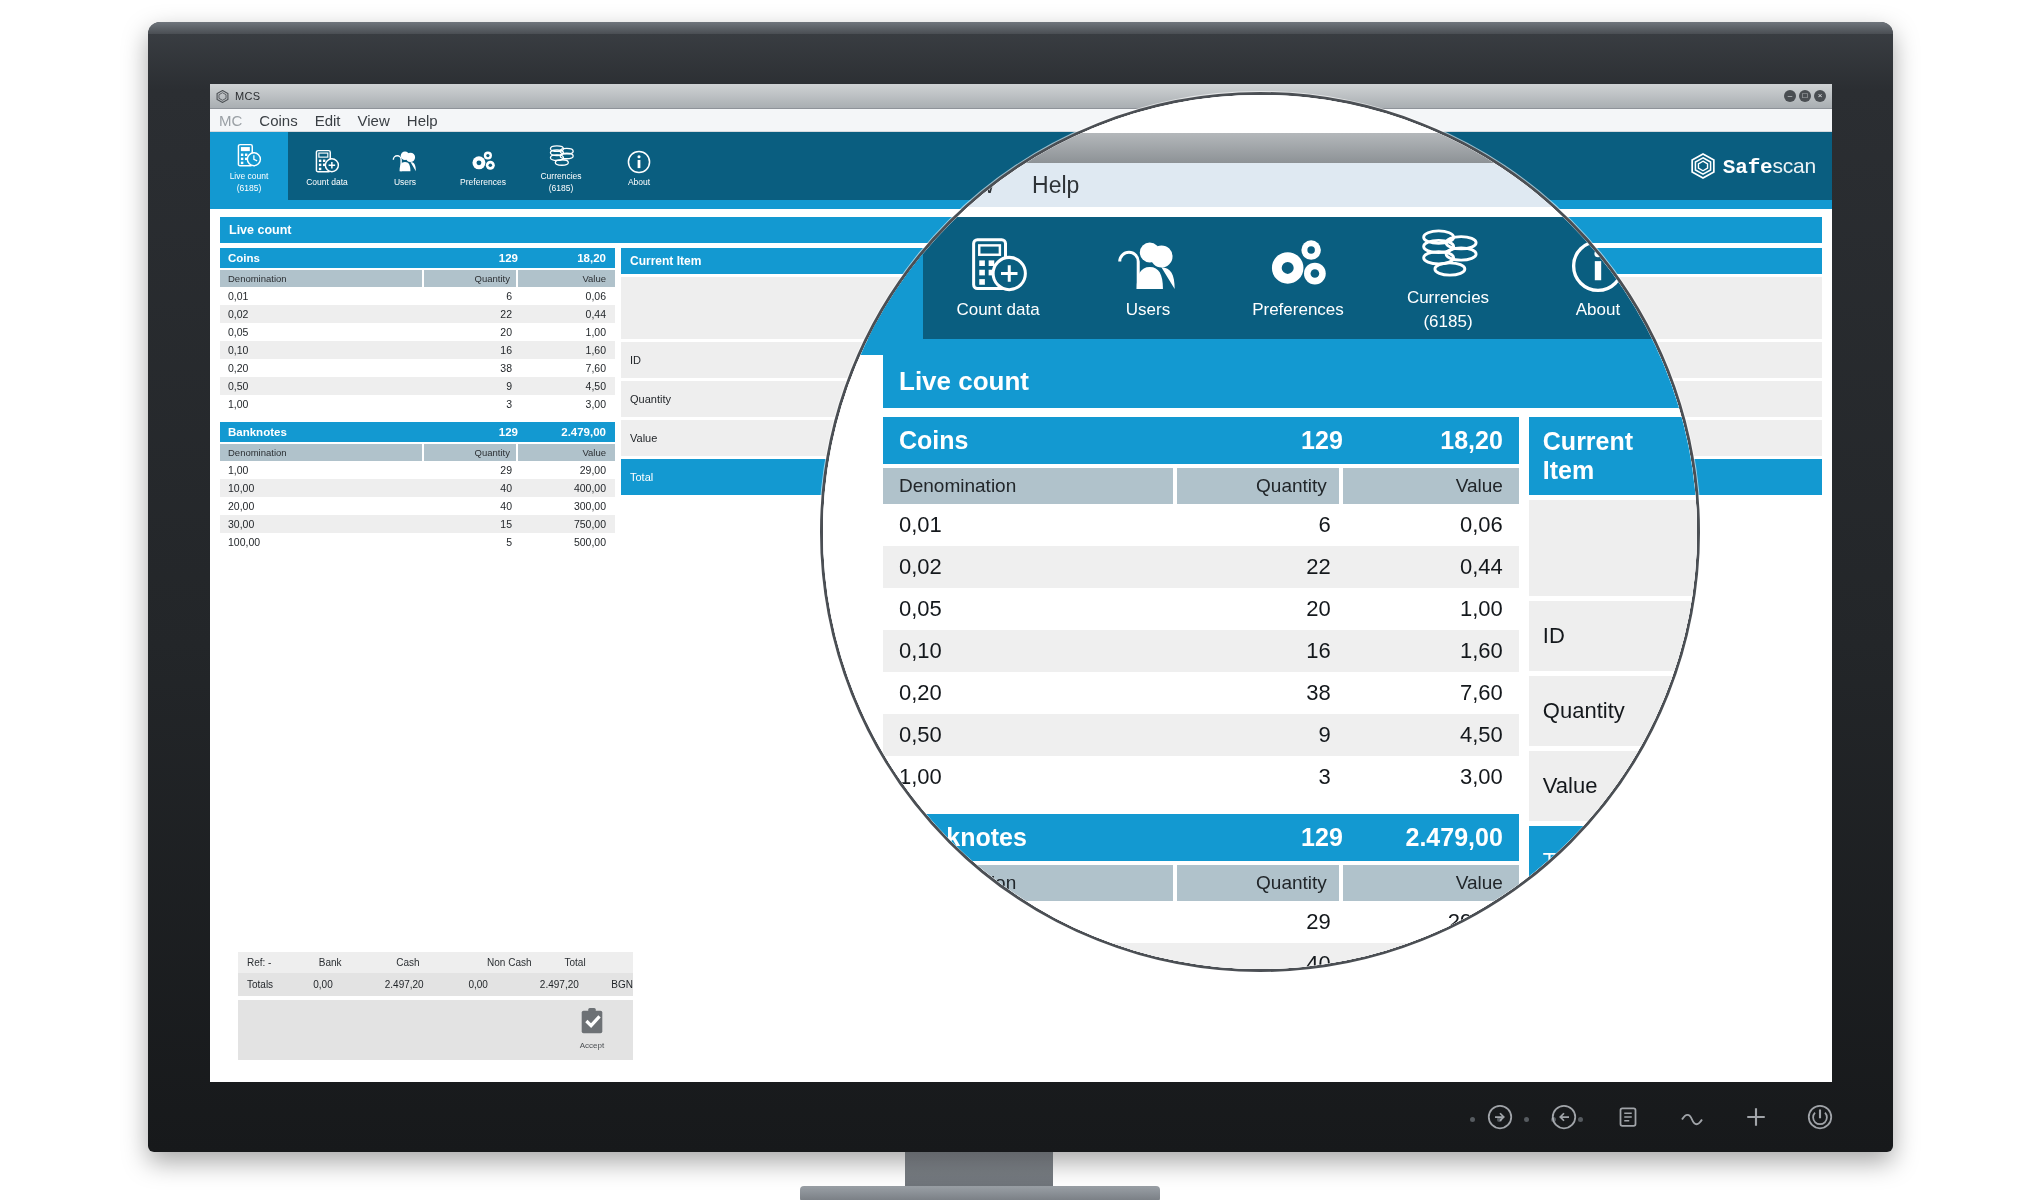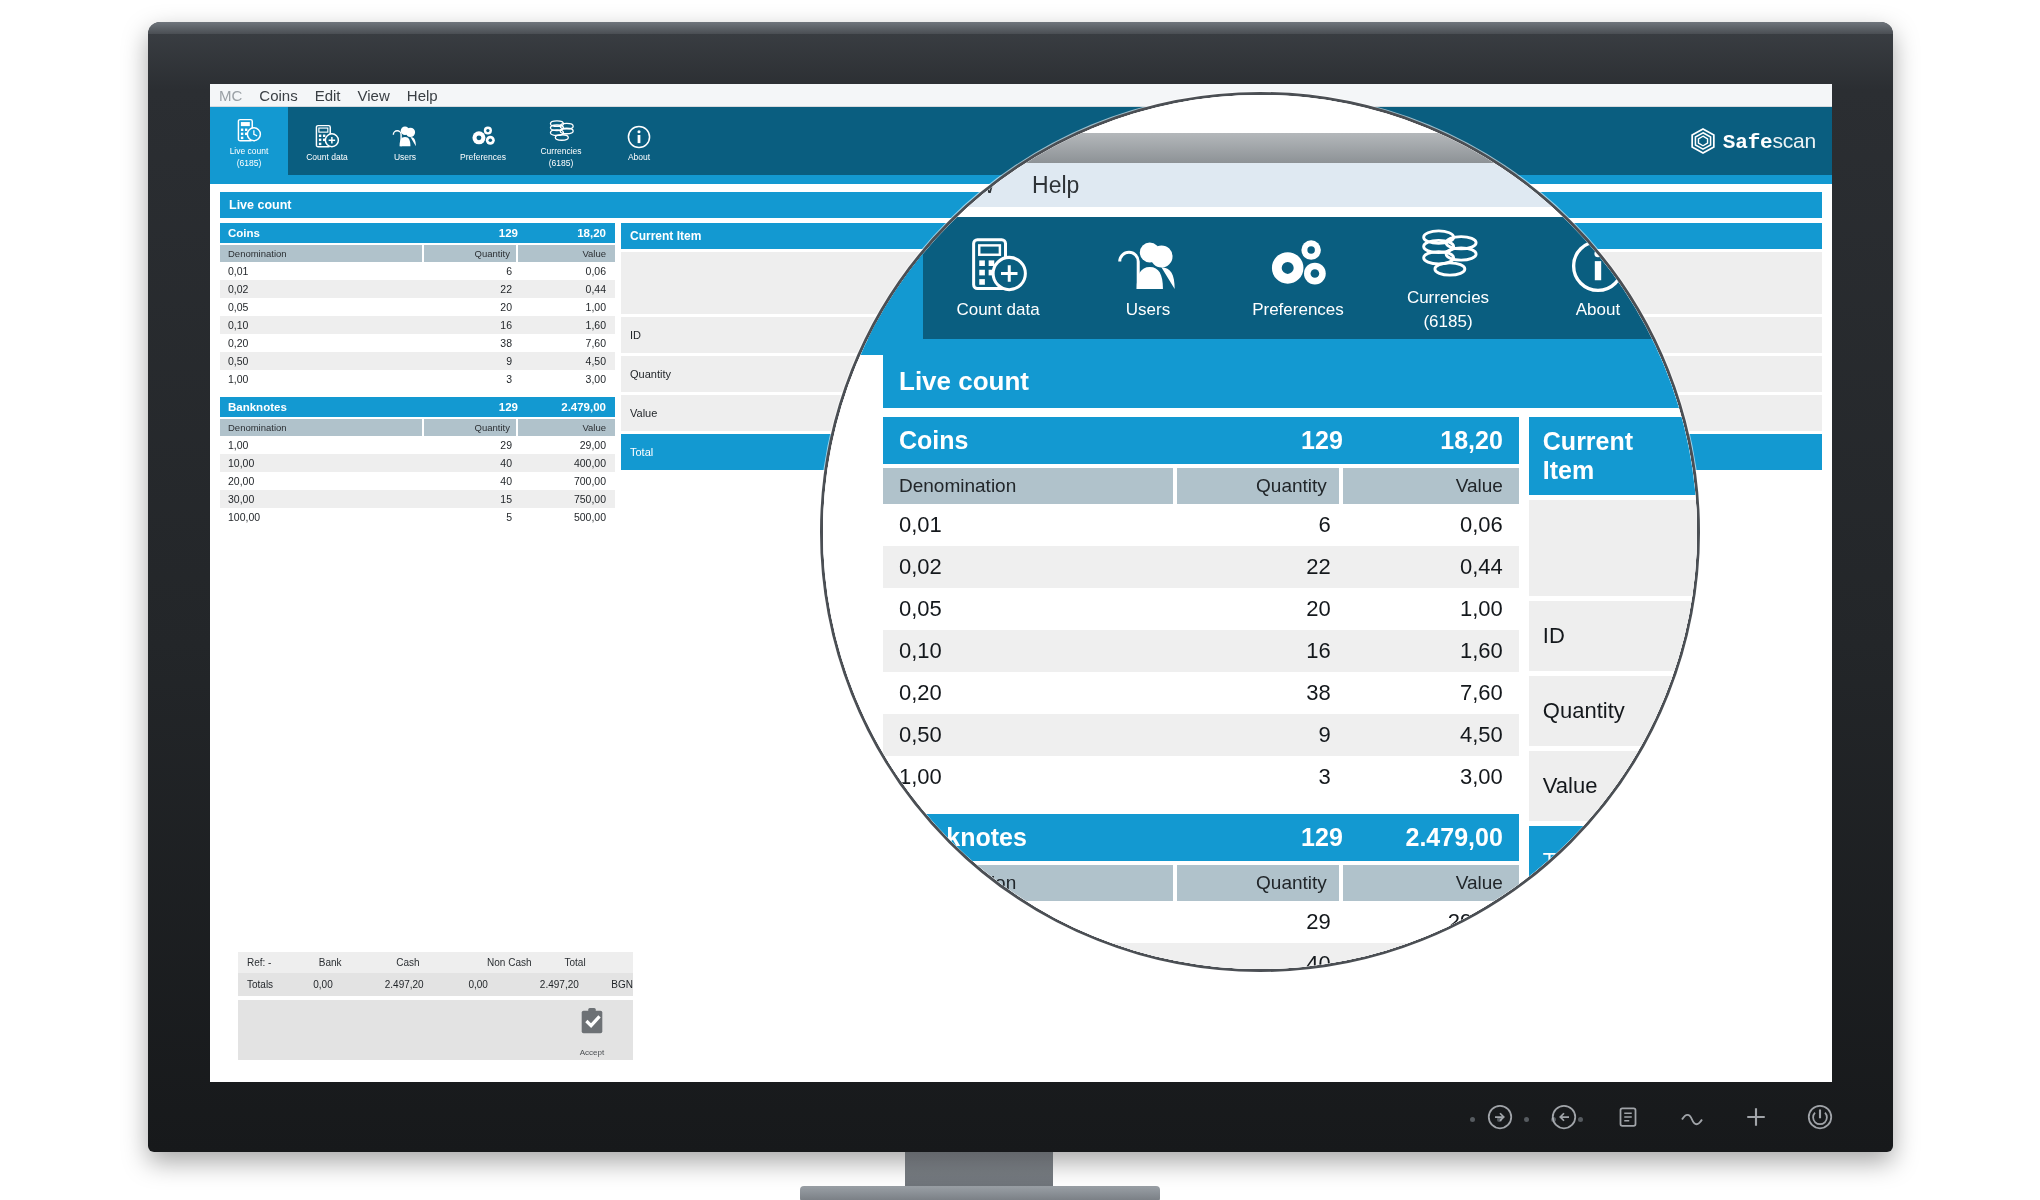--- a/index.html
+++ b/index.html
@@ -87,21 +87,21 @@
   .ci-field.hl{background:#1399d1;color:#fff;}
 
   .totals{position:absolute;left:10px;bottom:22px;width:395px;padding-left:18px;}
   .tot-head{display:flex;font-size:10px;color:#2b2f33;background:#eeeeee;padding:5px 0;}
   .tot-row{display:flex;font-size:10px;color:#1e2226;background:#e3e3e3;padding:6px 0;}
   .tot-row b{font-weight:400;text-align:center;}
   .tot-c{padding-left:9px;}
   .tw0{width:66px;} .tw1{width:72px;} .tw2{width:86px;} .tw3{width:72px;} .tw4{width:72px;}
   .accept-bar{background:#e3e3e3;margin-top:4px;height:60px;position:relative;}
   .accept-btn{position:absolute;right:26px;top:6px;text-align:center;color:#4a4e52;}
-  .accept-lbl{font-size:8px;margin-top:8px;}
+  .accept-lbl{font-size:8px;margin-top:1px;}
 
   
   .mag-wrap{position:absolute;left:610px;top:8px;width:880px;height:880px;border-radius:50%;
     overflow:hidden;background:#fff;border:3px solid #4b4f54;box-sizing:border-box;
     box-shadow:0 0 0 1px rgba(255,255,255,.6);}
   .mag-inner{position:absolute;left:0;top:0;width:880px;height:880px;background:#fff;}
 
   .m-topwhite{position:absolute;left:0;top:0;width:100%;height:38px;background:#fff;}
   .m-gray{position:absolute;left:0;top:38px;width:100%;height:30px;
     background:linear-gradient(180deg,#b4b8bb,#8d9296);}
@@ -160,20 +160,32 @@
   <div class="stand-neck"></div>
   <div class="stand-base"></div>
 
   <div class="monitor-outer">
     <div class="monitor-topstrip"></div>
 
     <div class="monitor-screen">
 
       <div class="app">
 
+        <div class="titlebar">
+          <svg class="title-logo" viewBox="0 0 24 24">
+            <path d="M12 1 22 6.5v11L12 23 2 17.5v-11z" fill="none" stroke="#4a4e52" stroke-width="2"></path>
+            <path d="M12 5 18.5 8.6v6.8L12 19l-6.5-3.6V8.6z" fill="none" stroke="#4a4e52" stroke-width="1.6"></path>
+          </svg>
+          <span class="title-text">MCS</span>
+          <div class="win-btns">
+            <span class="win-btn">–</span>
+            <span class="win-btn">□</span>
+            <span class="win-btn">×</span>
+          </div>
+        </div>
 
         <div class="menubar">
           <span class="menu-item dim">MC</span>
           <span class="menu-item">Coins</span>
           <span class="menu-item">Edit</span>
           <span class="menu-item">View</span>
           <span class="menu-item">Help</span>
         </div>
 
         <div class="ribbon">
@@ -351,21 +363,21 @@
                     <div class="c3">29,00</div>
                   </div>
                   <div class="row">
                     <div class="c1">10,00</div>
                     <div class="c2">40</div>
                     <div class="c3">400,00</div>
                   </div>
                   <div class="row">
                     <div class="c1">20,00</div>
                     <div class="c2">40</div>
-                    <div class="c3">700,00</div>
+                    <div class="c3">300,00</div>
                   </div>
                   <div class="row">
                     <div class="c1">30,00</div>
                     <div class="c2">15</div>
                     <div class="c3">750,00</div>
                   </div>
                   <div class="row">
                     <div class="c1">100,00</div>
                     <div class="c2">5</div>
                     <div class="c3">500,00</div>

